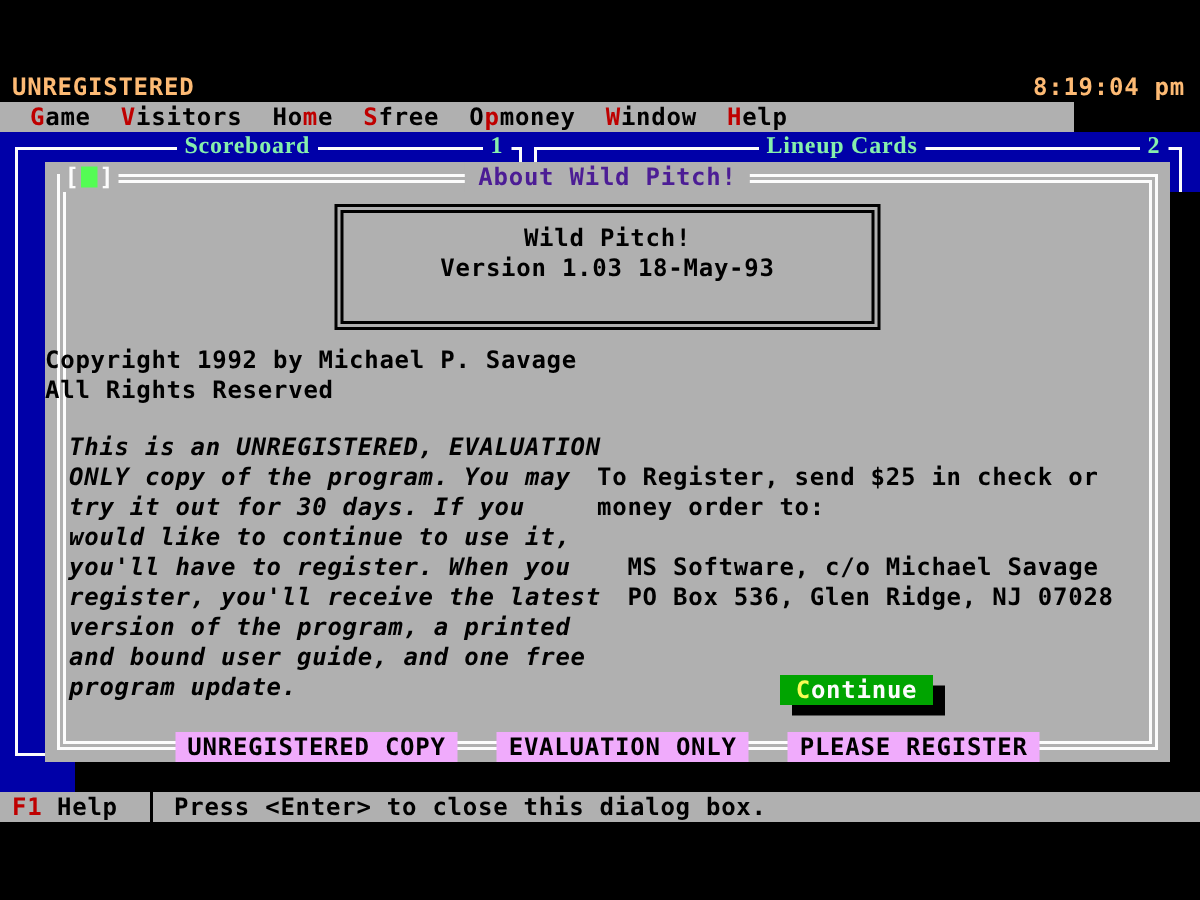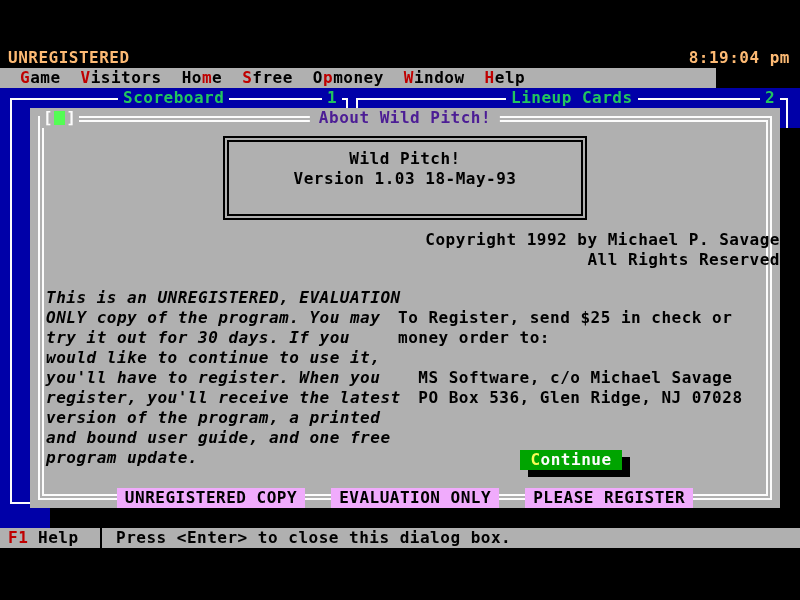--- a/index.html
+++ b/index.html
@@ -21,39 +21,39 @@
   .menubar { position:absolute; left:0; top:68px; width:716px; height:20px; background:#b0b0b0; color:#000;
              display:flex; gap:20px; padding-left:20px; }
   .menu-item { white-space:pre; cursor:default; }
   .hot { color:#bf0000; }
 
   
   .desktop { position:absolute; left:0; top:88px; width:800px; height:440px; background:#0000a8; z-index:1; }
   .win { position:absolute; border:2px solid #fcfcfc; }
   .win1 { left:10px;  top:10px; width:338px; height:406px; }
   .win2 { left:356px; top:10px; width:432px; height:406px; }
-  .win-label { position:absolute; top:0; height:20px; background:#0000a8; color:#22c55e; padding:0 5px; white-space:nowrap; }
+  .win-label { position:absolute; top:0; height:20px; background:#0000a8; color:#86efac; padding:0 5px; white-space:nowrap;font-family:Liberation Serif, serif; }
   .wt1 { left:118px; } .wn1 { left:322px; }
   .wt2 { left:506px; } .wn2 { left:760px; }
 
   
   .shadow { position:absolute; background:#000; z-index:2; }
   .sr { left:780px; top:128px; width:20px;  height:380px; }
   .sb { left:50px;  top:508px; width:750px; height:20px; }
 
   
   .dialog { position:absolute; left:30px; top:108px; width:750px; height:400px; background:#b0b0b0; z-index:3; color:#000; }
   .dlg-border { position:absolute; left:8px; right:8px; top:8px; bottom:8px; border:6px double #fcfcfc; }
   .close-gadget { position:absolute; left:10px; top:0; height:20px; background:#b0b0b0; color:#fcfcfc; padding:0 3px; }
   .sq { display:inline-block; width:11px; height:14px; background:#54fc54; vertical-align:-2px; margin:0 1px; }
   .dlg-title { position:absolute; top:0; left:50%; transform:translateX(-50%); height:20px; background:#b0b0b0;
                color:#4c1d95; padding:0 9px; white-space:nowrap; }
   .about-box { position:absolute; left:193px; top:28px; width:364px; height:84px; border:6px double #000;
                text-align:center; padding-top:7px; }
-  .copyright { position:absolute; top:122px; left:0; right:0; text-align:right; white-space:pre-line; }
+  .copyright { position:absolute; top:122px; left:0; right:0; text-align:left; white-space:pre-line; }
   .body-left { position:absolute; left:16px;  top:180px; width:360px; white-space:pre-line;font-style:italic; }
   .body-right{ position:absolute; left:368px; top:200px; white-space:pre; }
   .btn-shadow   { position:absolute; left:498px; top:349px; width:102px; height:20px; background:#000; }
   .continue-btn { position:absolute; left:490px; top:342px; width:102px; height:20px; background:#00a400;
                   color:#fcfcfc; text-align:center; cursor:default; }
   .hot-y { color:#f8fc54; }
   .dlg-footer { position:absolute; top:380px; left:0; right:0; height:20px; display:flex;
                 justify-content:center; gap:26px; }
   .badge { background:#f0abfc; padding:0 8px; white-space:nowrap; }
 

